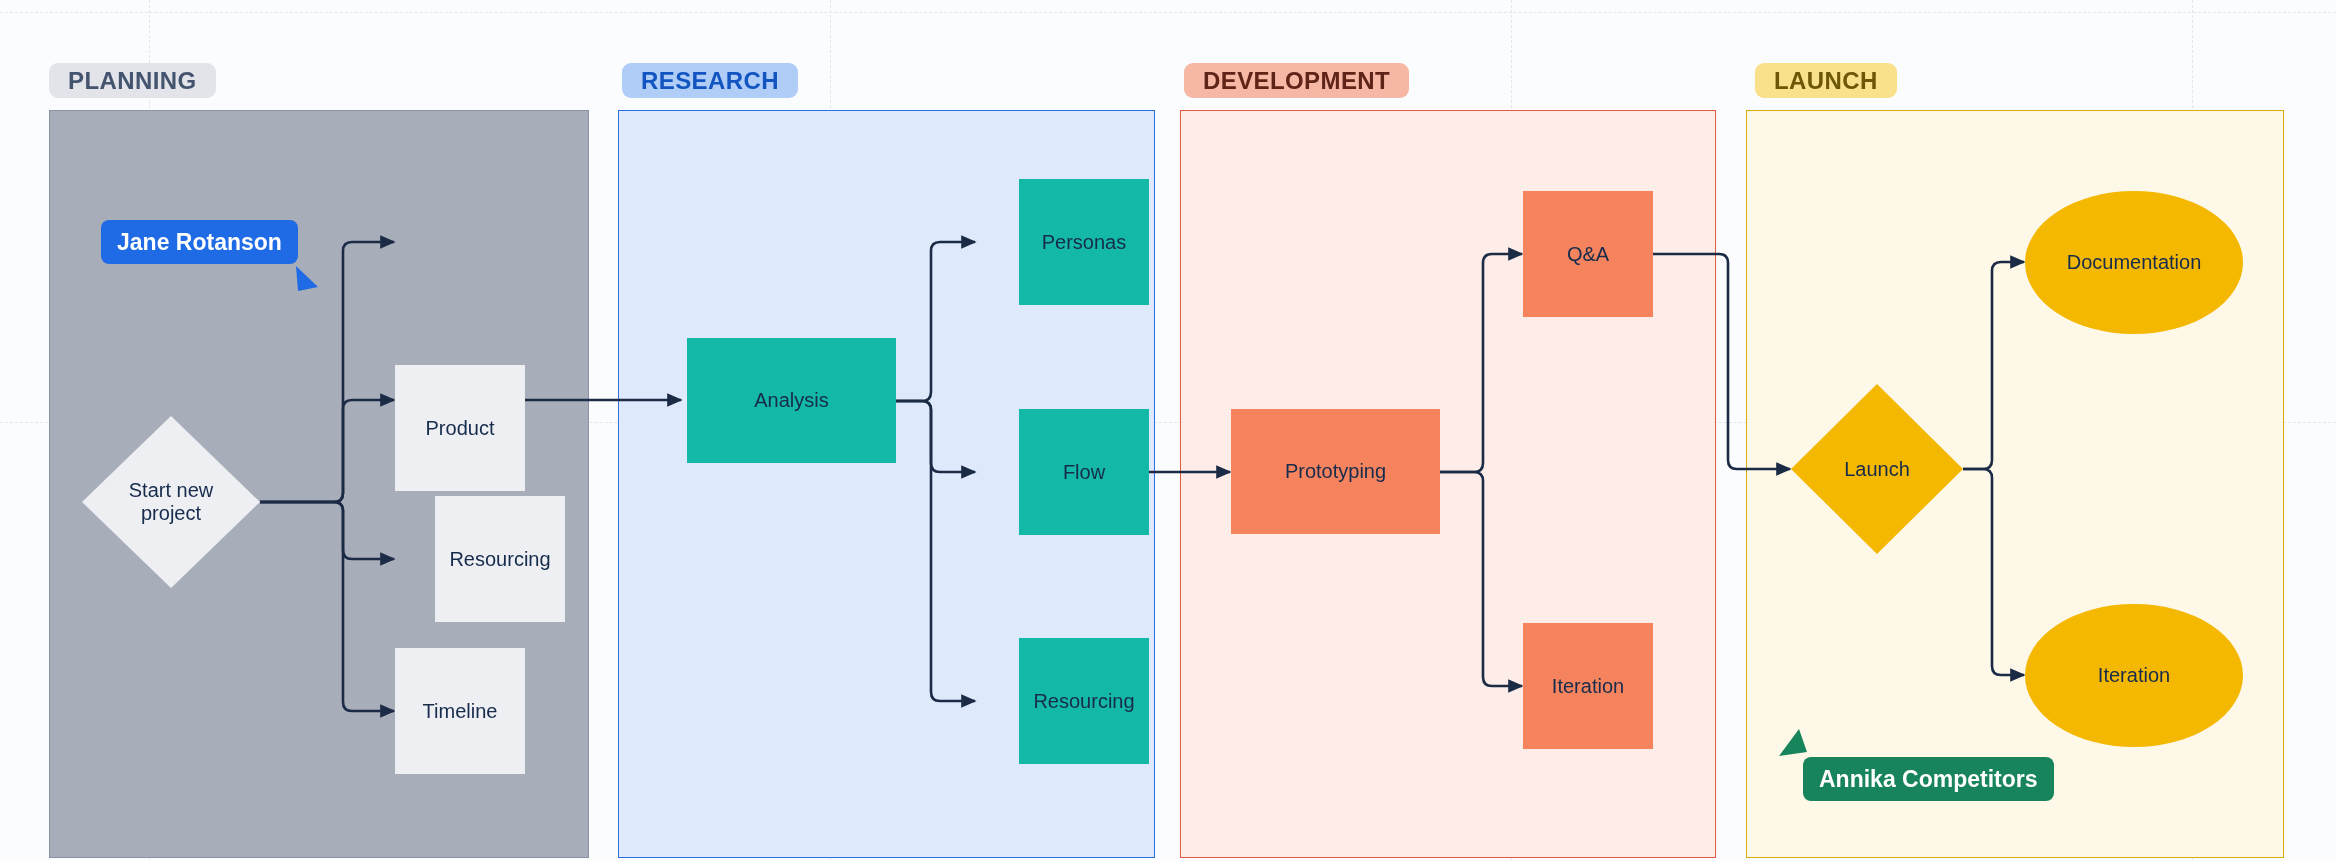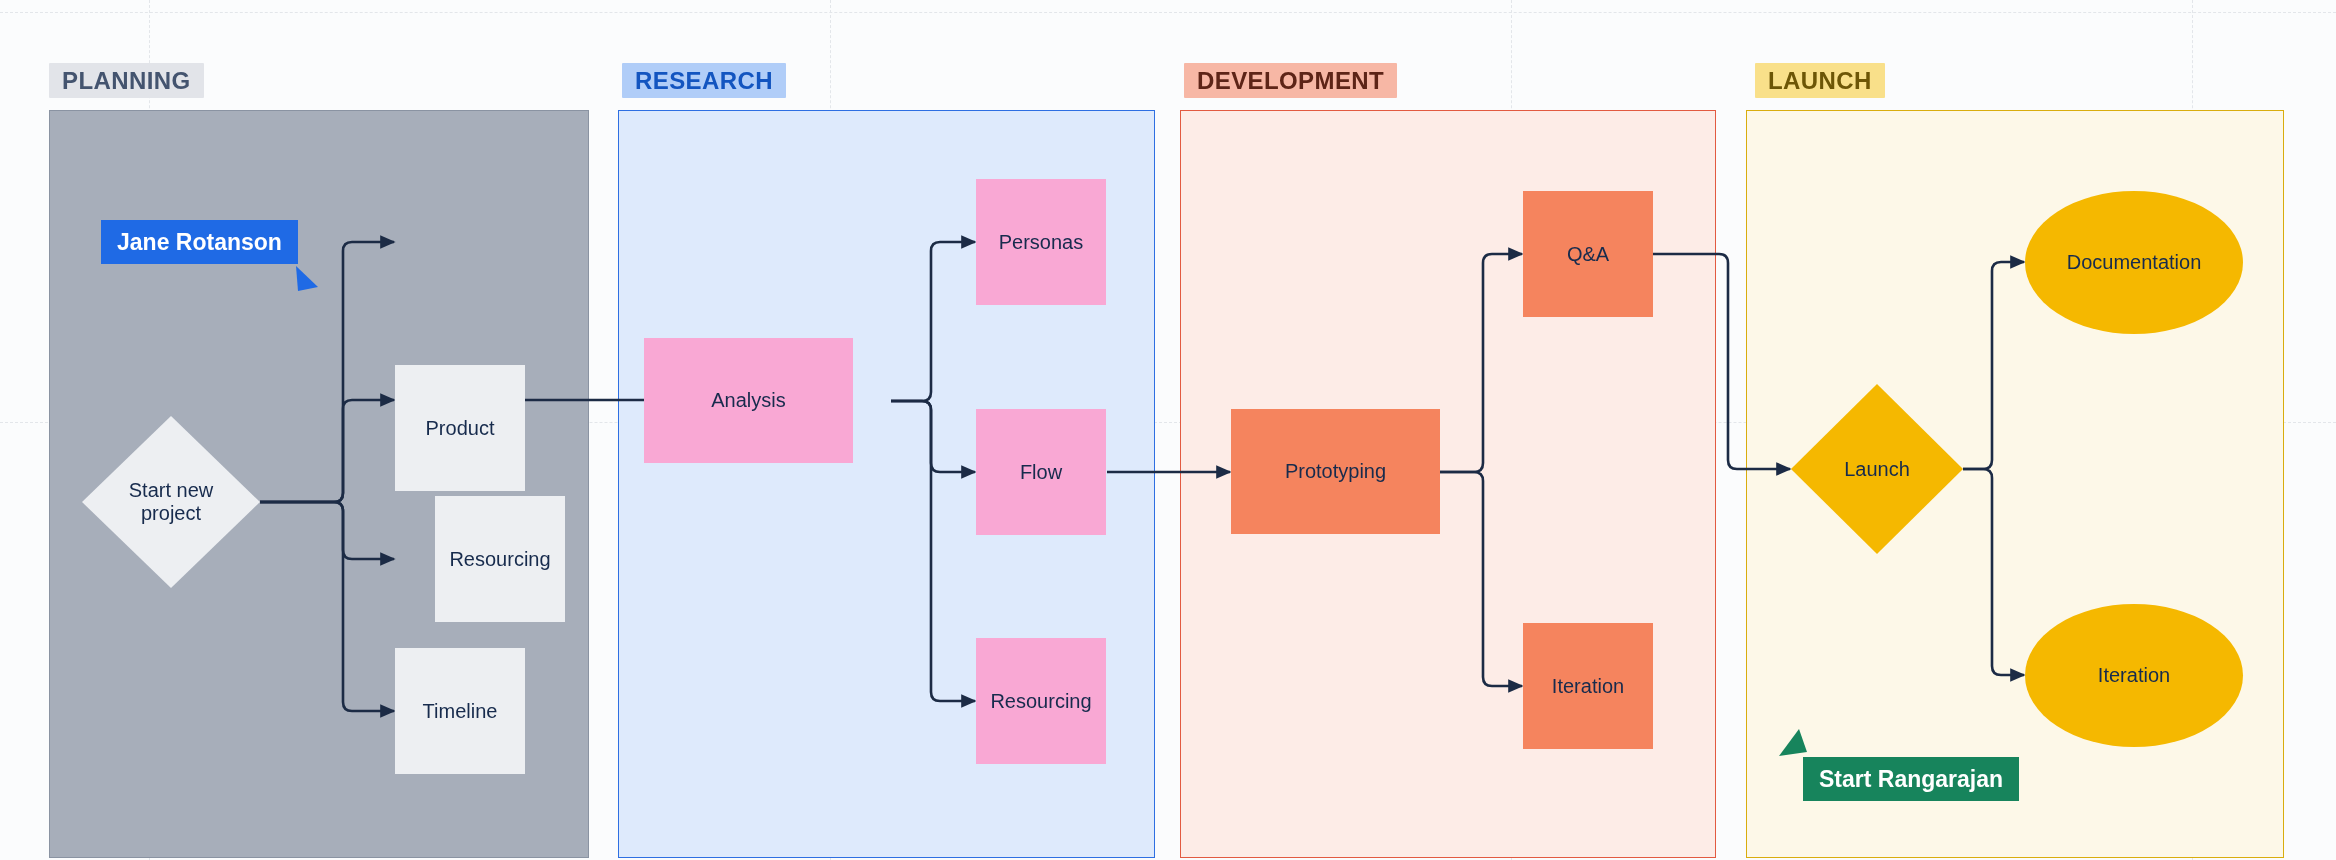--- a/index.html
+++ b/index.html
@@ -13,40 +13,40 @@
   .gridline.h{left:0;right:0;height:0;border-top:1px dashed #e3e6ea;}
 
   
   .frame{position:absolute;top:110px;height:748px;box-sizing:border-box;}
   #frame-planning{left:49px;width:540px;background:#a7aeba;border:1.5px solid #8a93a2;}
   #frame-research{left:618px;width:537px;background:#deeafc;border:1.5px solid #2e6fe2;}
   #frame-development{left:1180px;width:536px;background:#fdece7;border:1.5px solid #e25a41;}
   #frame-launch{left:1746px;width:538px;background:#fdf8e8;border:1.5px solid #d9ad0e;}
 
   .frame-label{
-    position:absolute;top:63px;height:35px;line-height:35px;padding:0 13px;
-    font-weight:bold;font-size:24px;border-radius:1px;letter-spacing:.4px;white-space:nowrap;text-align:center;
+    position:absolute;top:63px;height:35px;line-height:35px;padding:0 19px;
+    font-weight:bold;font-size:24px;border-radius:9px;letter-spacing:.4px;white-space:nowrap;text-align:center;
   }
   #label-planning{left:49px;background:#e2e4e9;color:#44546f;}
   #label-research{left:622px;background:#b0cdf8;color:#1355c0;}
   #label-development{left:1184px;background:#f7b7a5;color:#5d2417;}
   #label-launch{left:1755px;background:#f9e08a;color:#6d5606;}
 
   
   .overlay{position:absolute;left:0;top:0;}
 
   
   .node{
     position:absolute;display:flex;align-items:center;justify-content:center;
     text-align:center;font-size:20px;color:#172b4d;box-sizing:border-box;padding:0 10px;
   }
   .rect-sm{width:130px;height:126px;}
   .rect-lg{width:209px;height:125px;}
   .gray-node{background:#edeff2;}
-  .blue-node{background:#f9a8d4;}
+  .blue-node{background:#14b8a6;margin-left:43px;}
   .salmon-node{background:#f5845e;}
   .gold-node{background:#f5b800;}
   .diamond{clip-path:polygon(50% 0,100% 50%,50% 100%,0 50%);padding:0 26px;}
   .ellipse{border-radius:50%;}
 
   #node-start{left:82px;top:416px;width:178px;height:172px;}
   #node-team{left:395px;top:179px;}
   #node-product{left:395px;top:337px;margin-top:28px;}
   #node-resourcing{left:395px;top:496px;margin-left:40px;}
   #node-timeline{left:395px;top:648px;}
@@ -56,21 +56,21 @@
   #node-competitors{left:976px;top:638px;}
   #node-prototyping{left:1231px;top:409px;text-align:center;}
   #node-qa{left:1523px;top:191px;}
   #node-iteration-dev{left:1523px;top:623px;}
   #node-launch{left:1791px;top:384px;width:172px;height:170px;}
   #node-documentation{left:2025px;top:191px;width:218px;height:143px;}
   #node-iteration-launch{left:2025px;top:604px;width:218px;height:143px;}
 
   
   .cursor-label{
-    position:absolute;height:44px;line-height:44px;padding:0 16px;border-radius:0;
+    position:absolute;height:44px;line-height:44px;padding:0 16px;border-radius:8px;
     color:#ffffff;font-weight:bold;font-size:23px;white-space:nowrap;
   }
   #cursor-label-jane{left:101px;top:220px;background:#1f6ae5;}
   #cursor-label-annika{left:1803px;top:757px;background:#17845c;}
 </style>
 </head>
 <body>
 
 <div class="canvas">
 
@@ -129,15 +129,15 @@
 
   <div class="node rect-lg salmon-node" id="node-prototyping">Prototyping</div>
   <div class="node rect-sm salmon-node" id="node-qa">Q&amp;A</div>
   <div class="node rect-sm salmon-node" id="node-iteration-dev">Iteration</div>
 
   <div class="node diamond gold-node" id="node-launch">Launch</div>
   <div class="node ellipse gold-node" id="node-documentation">Documentation</div>
   <div class="node ellipse gold-node" id="node-iteration-launch">Iteration</div>
 
   <div class="cursor-label" id="cursor-label-jane">Jane Rotanson</div>
-  <div class="cursor-label" id="cursor-label-annika">Start Rangarajan</div>
+  <div class="cursor-label" id="cursor-label-annika">Annika Competitors</div>
 
 </div>
 
 </body></html>

